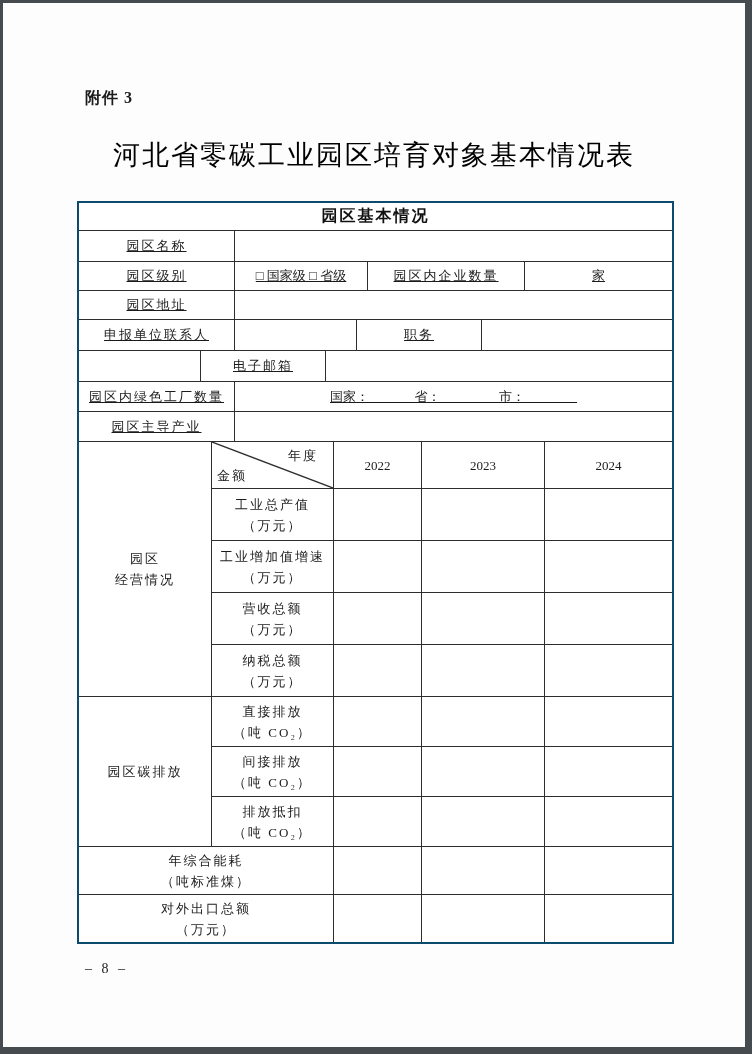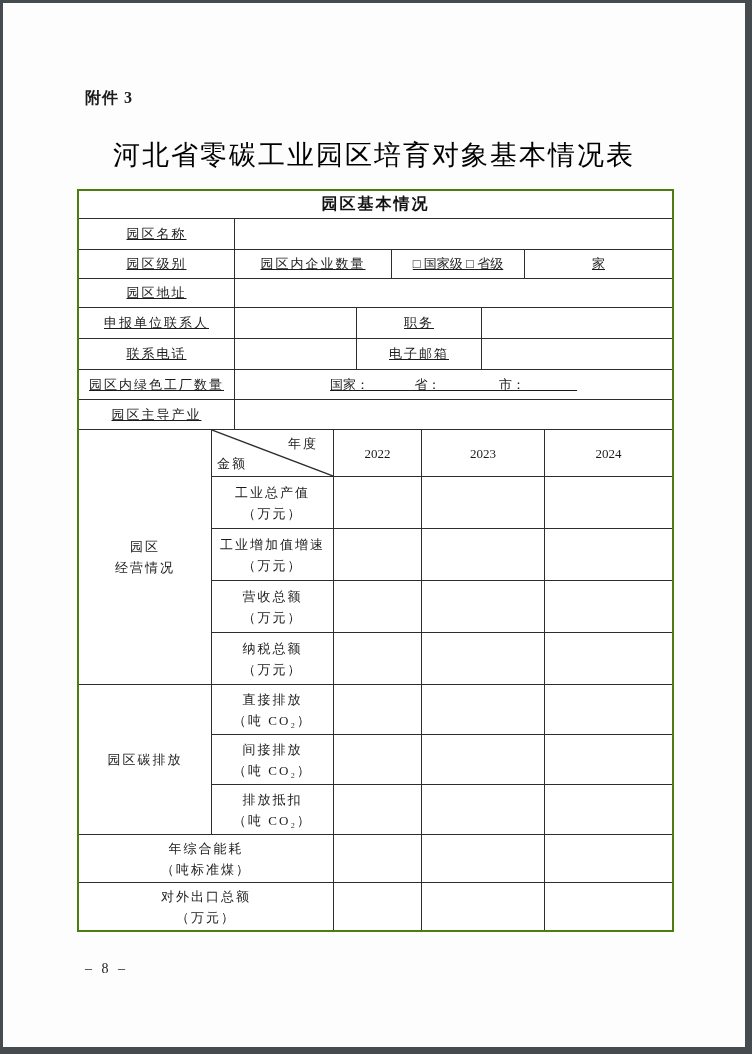--- a/index.html
+++ b/index.html
@@ -17,22 +17,22 @@
     position:absolute;left:82px;top:85px;
     font-family:Liberation Serif, serif;
     font-weight:bold;font-size:16px;letter-spacing:1px;
   }
   .title{
     position:absolute;left:0;width:100%;top:134px;margin:0;
     text-align:center;font-size:27px;font-weight:normal;letter-spacing:2px;
     color:#000;
   }
   .form-table{
-    position:absolute;left:74px;top:186px;width:597px;
-    border:2px solid #4d7c0f;background:#fff;box-sizing:border-box;
+    position:absolute;left:74px;top:198px;width:597px;
+    border:2px solid #0c4a6e;background:#fff;box-sizing:border-box;
   }
   .thead{
     height:27px;border-bottom:1px solid #2d2d2d;
     display:flex;align-items:center;justify-content:center;
     font-family:"Liberation Sans","DejaVu Sans",sans-serif;
     font-weight:bold;font-size:16px;letter-spacing:2px;color:#111;
   }
   .trow{display:flex;border-bottom:1px solid #2d2d2d;}
   .cell{
     box-sizing:border-box;border-right:1px solid #2d2d2d;
@@ -85,39 +85,38 @@
 
     <div class="thead">园区基本情况</div>
 
     <div class="trow" style="height:30px">
       <div class="cell lbl w156">园区名称</div>
       <div class="cell grow"></div>
     </div>
 
     <div class="trow" style="height:28px">
       <div class="cell lbl w156">园区级别</div>
+      <div class="cell w133">□ 国家级 □ 省级</div>
       <div class="cell lbl w157">园区内企业数量</div>
-      <div class="cell w133">□ 国家级 □ 省级</div>
       <div class="cell grow">家</div>
     </div>
 
     <div class="trow" style="height:28px">
       <div class="cell lbl w156">园区地址</div>
       <div class="cell grow"></div>
     </div>
 
     <div class="trow" style="height:30px">
       <div class="cell lbl w156">申报单位联系人</div>
       <div class="cell w122"></div>
       <div class="cell lbl w125">职务</div>
       <div class="cell grow"></div>
     </div>
 
     <div class="trow" style="height:30px">
-      <div class="cell lbl w156">联系电话</div>
       <div class="cell w122"></div>
       <div class="cell lbl w125">电子邮箱</div>
       <div class="cell grow"></div>
     </div>
 
     <div class="trow" style="height:29px">
       <div class="cell lbl w156">园区内绿色工厂数量</div>
       <div class="cell grow">国家：_______省：_________市：________</div>
     </div>
 

